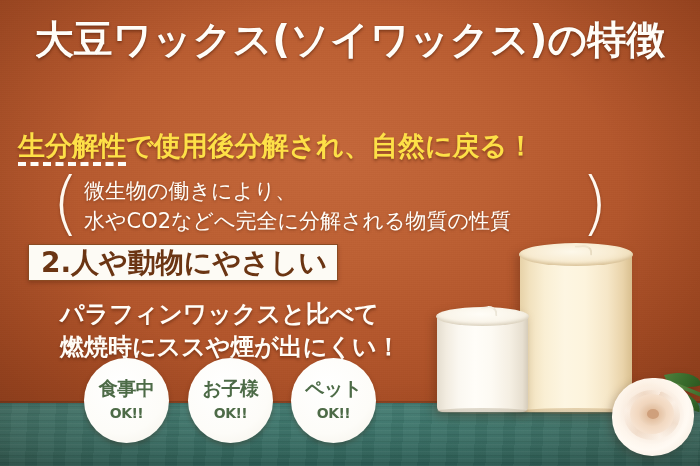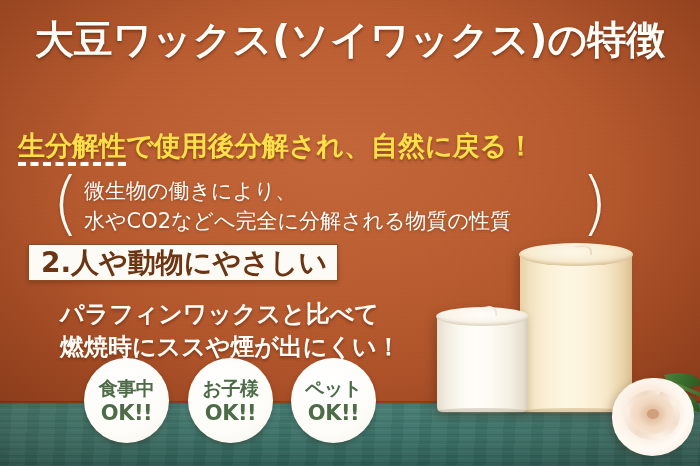--- a/index.html
+++ b/index.html
@@ -327,21 +327,21 @@
   #badge-1 { left: 188px; }
   #badge-2 { left: 291px; }
   .badge-title {
     font-size: 19px;
     font-weight: 700;
     letter-spacing: -.5px;
     line-height: 22px;
     white-space: nowrap;
   }
   .badge-ok {
-    font-size: 21px;
+    font-size: 14px;
     font-weight: 600;
     line-height: 24px;
     margin-top: 2px;
     letter-spacing: -.5px;
   }
 </style>
 </head>
 <body>
 
 <div id="infographic">

